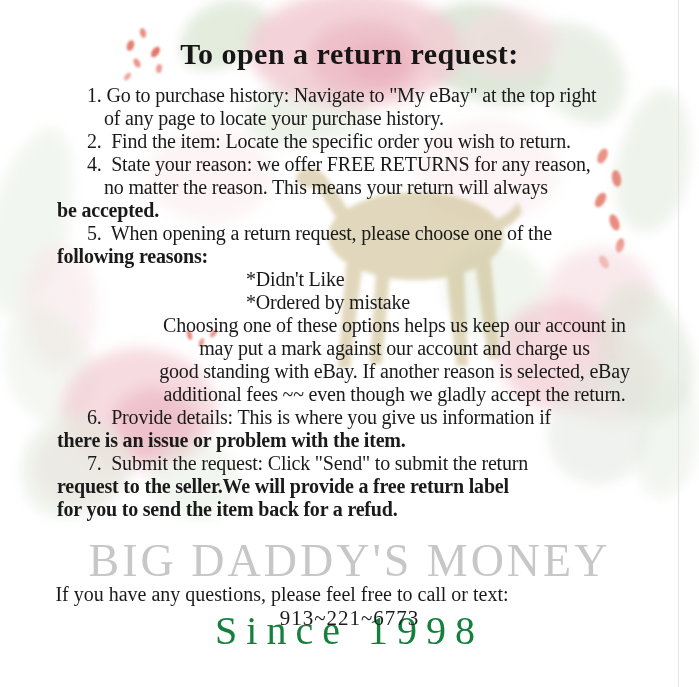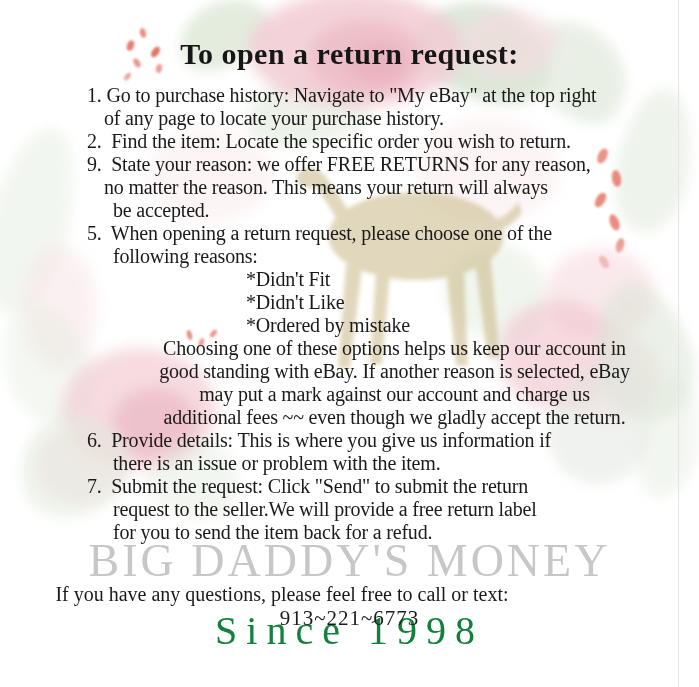--- a/index.html
+++ b/index.html
@@ -31,21 +31,21 @@
     font-size:30px;line-height:40px;font-weight:700;color:#161616;
     z-index:3;letter-spacing:.5px;
   }
   .body-text{position:absolute;top:84px;left:0;width:699px;z-index:3;}
   .line{
     font-size:20px;line-height:23px;height:23px;color:#1a1a1a;
     white-space:pre;letter-spacing:-0.2px;
   }
   .ind-a{padding-left:87px;}
   .ind-b{padding-left:104px;}
-  .ind-b2{padding-left:113px;}
+  .ind-b2{padding-left:57px;font-weight:bold;}
   .ind-c{padding-left:246px;}
   .ind-d{padding-left:90px;text-align:center;}
   .footer-contact{
     position:absolute;top:583px;left:0;width:564px;text-align:center;
     font-size:20px;line-height:23px;color:#1a1a1a;z-index:3;
   }
   .footer-phone{
     position:absolute;top:606px;left:0;width:699px;text-align:center;
     font-size:21px;line-height:24px;color:#1a1a1a;z-index:3;letter-spacing:1px;
   }
@@ -123,31 +123,30 @@
 
   <div class="wm1">BIG DADDY'S MONEY</div>
   <div class="wm2">Since 1998</div>
 
   <div class="title">To open a return request:</div>
 
   <div class="body-text">
     <div class="line ind-a">1. Go to purchase history: Navigate to "My eBay" at the top right</div>
     <div class="line ind-b">of any page to locate your purchase history.</div>
     <div class="line ind-a">2.  Find the item: Locate the specific order you wish to return.</div>
-    <div class="line ind-a">9.  State your reason: we offer FREE RETURNS for any reason,</div>
+    <div class="line ind-a">4.  State your reason: we offer FREE RETURNS for any reason,</div>
     <div class="line ind-b">no matter the reason. This means your return will always</div>
     <div class="line ind-b2">be accepted.</div>
     <div class="line ind-a">5.  When opening a return request, please choose one of the</div>
     <div class="line ind-b2">following reasons:</div>
-    <div class="line ind-c">*Didn't Fit</div>
     <div class="line ind-c">*Didn't Like</div>
     <div class="line ind-c">*Ordered by mistake</div>
     <div class="line ind-d">Choosing one of these options helps us keep our account in</div>
+    <div class="line ind-d">may put a mark against our account and charge us</div>
     <div class="line ind-d">good standing with eBay. If another reason is selected, eBay</div>
-    <div class="line ind-d">may put a mark against our account and charge us</div>
     <div class="line ind-d">additional fees ~~ even though we gladly accept the return.</div>
     <div class="line ind-a">6.  Provide details: This is where you give us information if</div>
     <div class="line ind-b2">there is an issue or problem with the item.</div>
     <div class="line ind-a">7.  Submit the request: Click "Send" to submit the return</div>
     <div class="line ind-b2">request to the seller.We will provide a free return label</div>
     <div class="line ind-b2">for you to send the item back for a refud.</div>
   </div>
 
   <div class="footer-contact">If you have any questions, please feel free to call or text:</div>
   <div class="footer-phone">913~221~6773</div>

